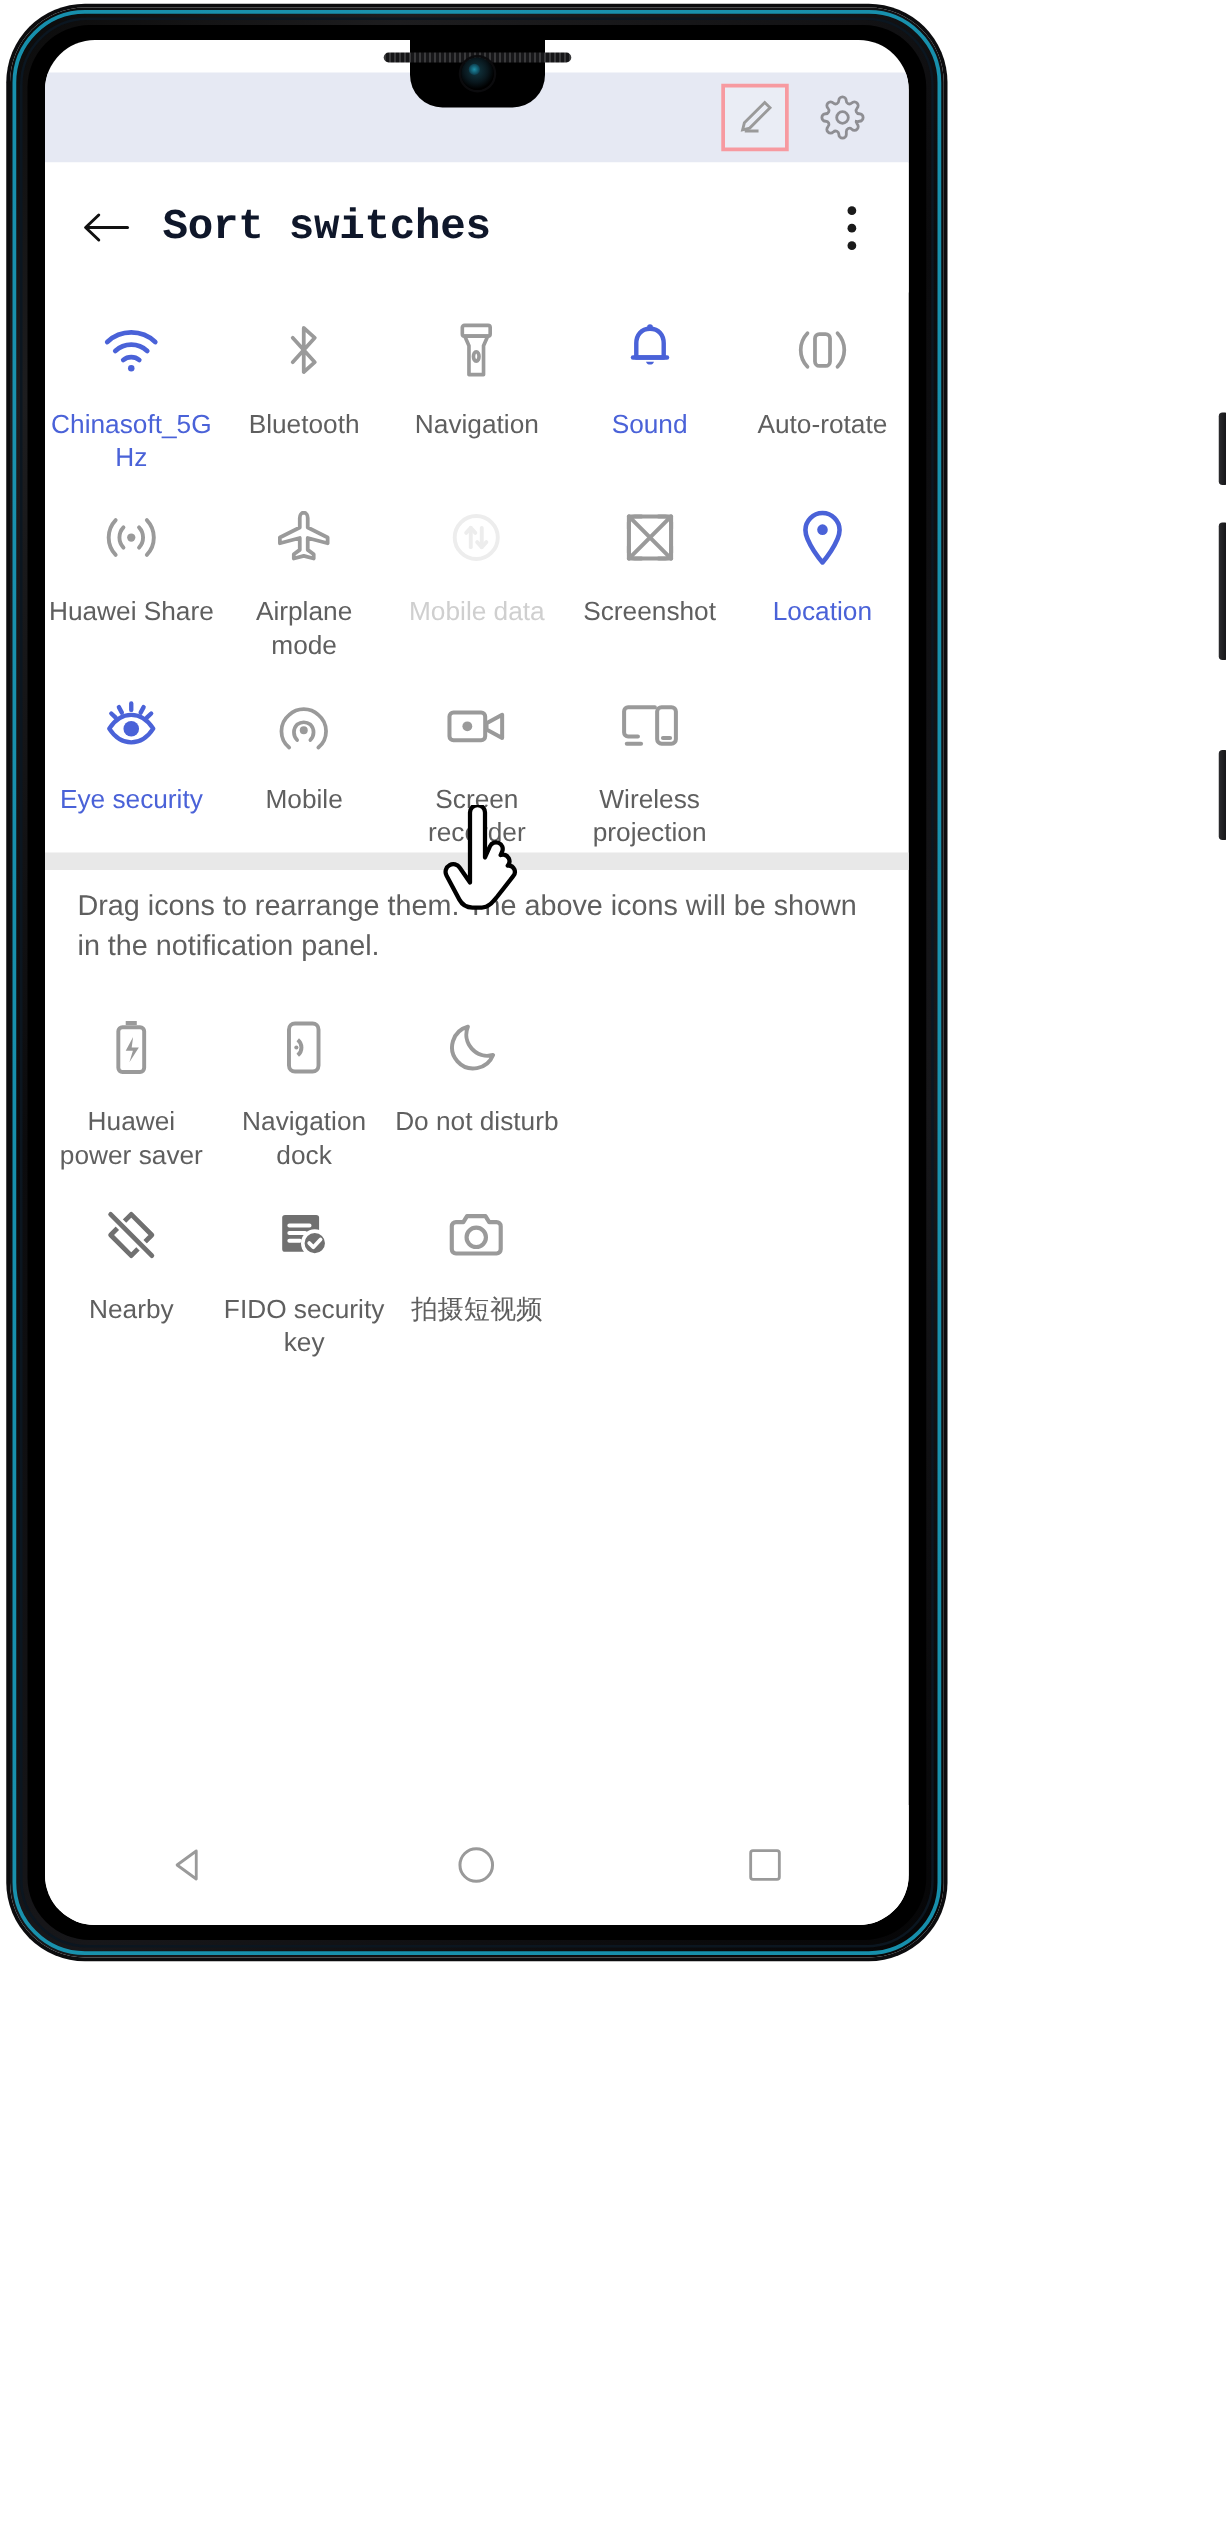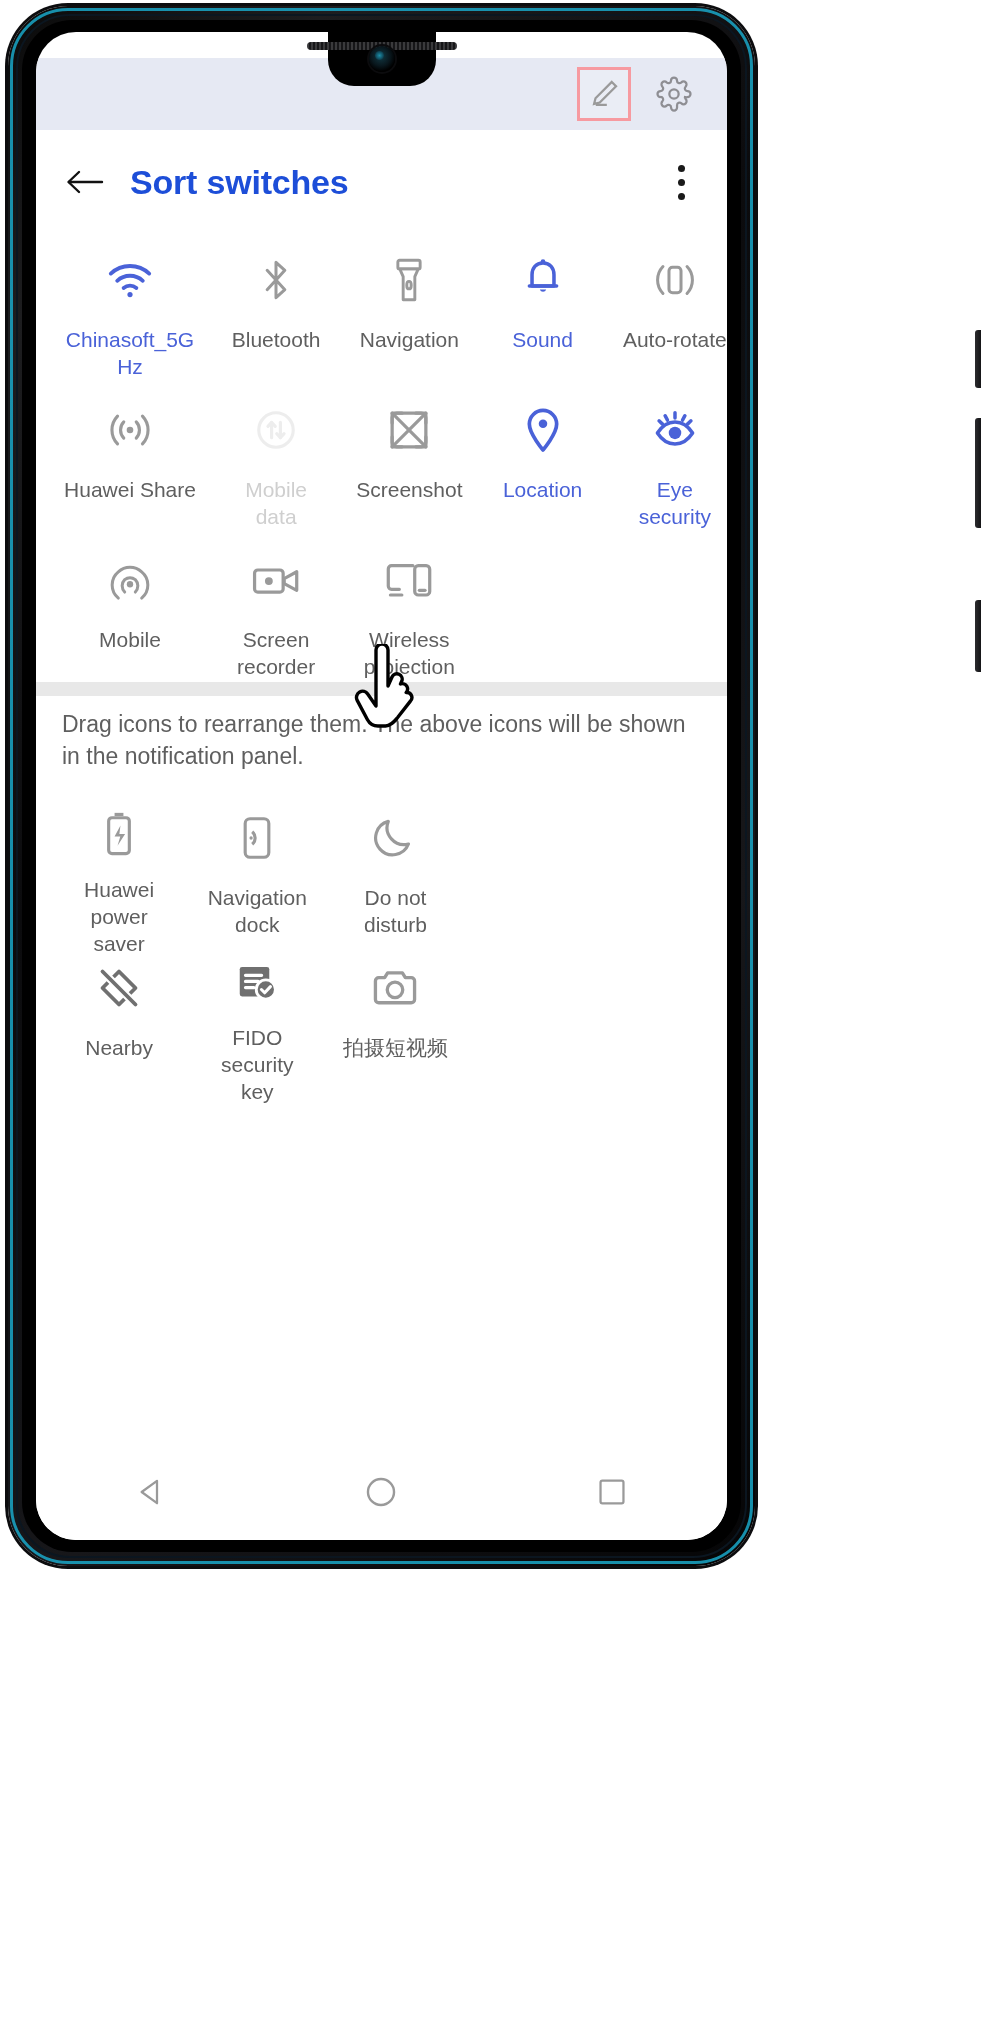--- a/index.html
+++ b/index.html
@@ -140,22 +140,23 @@
     background: #fff;
     display: flex;
     align-items: center;
     padding: 0 26px;
   }
   .back-arrow { width: 46px; height: 46px; display:flex; align-items:center; justify-content:center; }
   .appbar-title {
     margin-left: 22px;
     font-size: 34px;
     font-weight: bold;
-    color: #1d4ed8;
+    color: #0f172a;
     letter-spacing: -0.2px;
+    font-family: Liberation Mono, monospace;
   }
   .overflow-dots {
     margin-left: auto;
     width: 40px; height: 48px;
     display: flex; flex-direction: column;
     align-items: center; justify-content: center;
     gap: 7px;
   }
   .overflow-dots i {
     display:block; width: 7px; height: 7px;
@@ -172,21 +173,20 @@
   .grid3 {
     display: grid;
     grid-template-columns: repeat(5, 1fr);
   }
   .cell {
     display: flex;
     flex-direction: column;
     align-items: center;
     padding-top: 18px;
     height: 150px;
-    padding-left: 28px;
   }
   .cell .ico {
     height: 56px;
     display: flex; align-items: center; justify-content: center;
   }
   .cell .lbl {
     margin-top: 18px;
     font-size: 21px;
     line-height: 27px;
     text-align: center;
@@ -355,20 +355,28 @@
                 <path d="M9.6 7.6a6.4 6.4 0 0 0 0 8.8"></path>
                 <path d="M16.4 7.6a6.4 6.4 0 0 1 0 8.8"></path>
                 <path d="M6.2 4.4a11 11 0 0 0 0 15.2"></path>
                 <path d="M19.8 4.4a11 11 0 0 1 0 15.2"></path>
                 <circle cx="13" cy="12" r="1.8" fill="#9a9a9a" stroke="none"></circle>
               </svg>
             </div>
             <div class="lbl">Huawei Share</div>
           </div>
 
+          <div class="cell">
+            <div class="ico">
+              <svg width="48" height="46" viewBox="0 0 26 26" fill="none" stroke="#9a9a9a" stroke-width="1.7" stroke-linejoin="round">
+                <path d="M13 1.8c-1.1 0-1.8 1.1-1.8 2.4v4.3L2.2 13v2.6l9-2.4v5.4l-2.7 2v1.9l4.5-1.2 4.5 1.2v-1.9l-2.7-2v-5.4l9 2.4V13l-9-4.5V4.2c0-1.3-.7-2.4-1.8-2.4Z"></path>
+              </svg>
+            </div>
+            <div class="lbl">Airplane mode</div>
+          </div>
 
           <div class="cell off">
             <div class="ico">
               <svg width="44" height="44" viewBox="0 0 24 24" fill="none" stroke="#ededed" stroke-width="1.7" stroke-linecap="round" stroke-linejoin="round">
                 <circle cx="12" cy="12" r="9.4"></circle>
                 <path d="M9.6 7.8v8.4"></path>
                 <path d="M14.4 16.2V7.8"></path>
                 <path d="M7.6 10 9.6 7.8 11.6 10"></path>
                 <path d="M12.4 14 14.4 16.2 16.4 14"></path>
               </svg>

